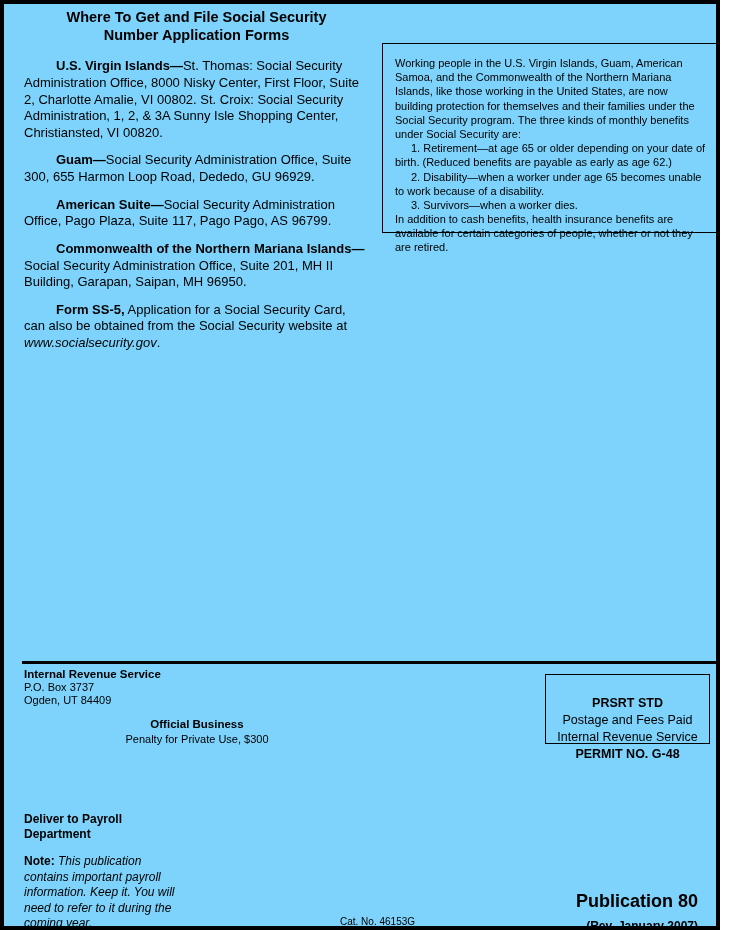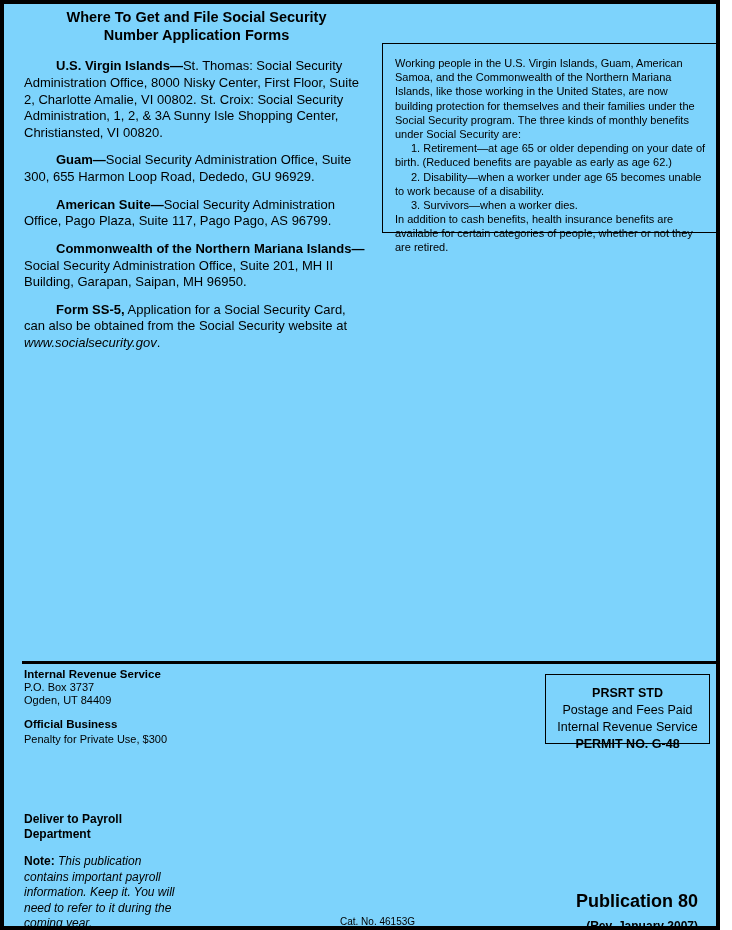--- a/index.html
+++ b/index.html
@@ -84,44 +84,45 @@
     width: 330px;
     font-size: 11px;
     line-height: 1.22;
   }
   #return-addr .bold {
     font-weight: bold;
     font-size: 11.5px;
   }
   #official {
     position: absolute;
-    left: 20px;
+    left: 28px;
     top: 713px;
     width: 330px;
     font-size: 11px;
     line-height: 1.3;
+    text-align: center;
   }
   #official .bold {
     font-weight: bold;
     font-size: 11.5px;
   }
 
   
   #permit-box {
     position: absolute;
     left: 541px;
     top: 670px;
     width: 165px;
     height: 70px;
     border: 1px solid #000000;
     box-sizing: border-box;
     text-align: center;
     font-size: 12.5px;
     line-height: 1.36;
-    padding-top: 10px;
+    padding-top: 20px;
   }
   #permit-box .b {
     font-weight: bold;
   }
 
   
   #deliver {
     position: absolute;
     left: 20px;
     top: 808px;

